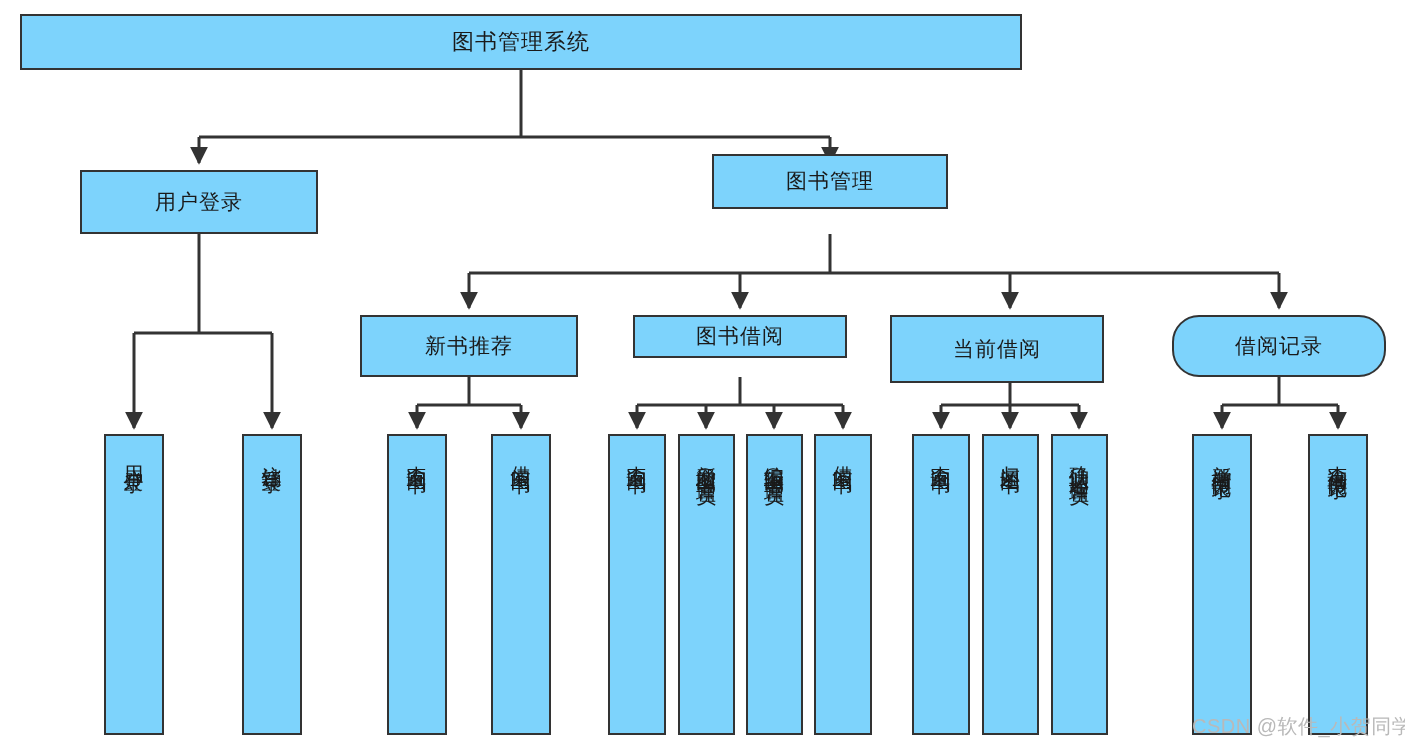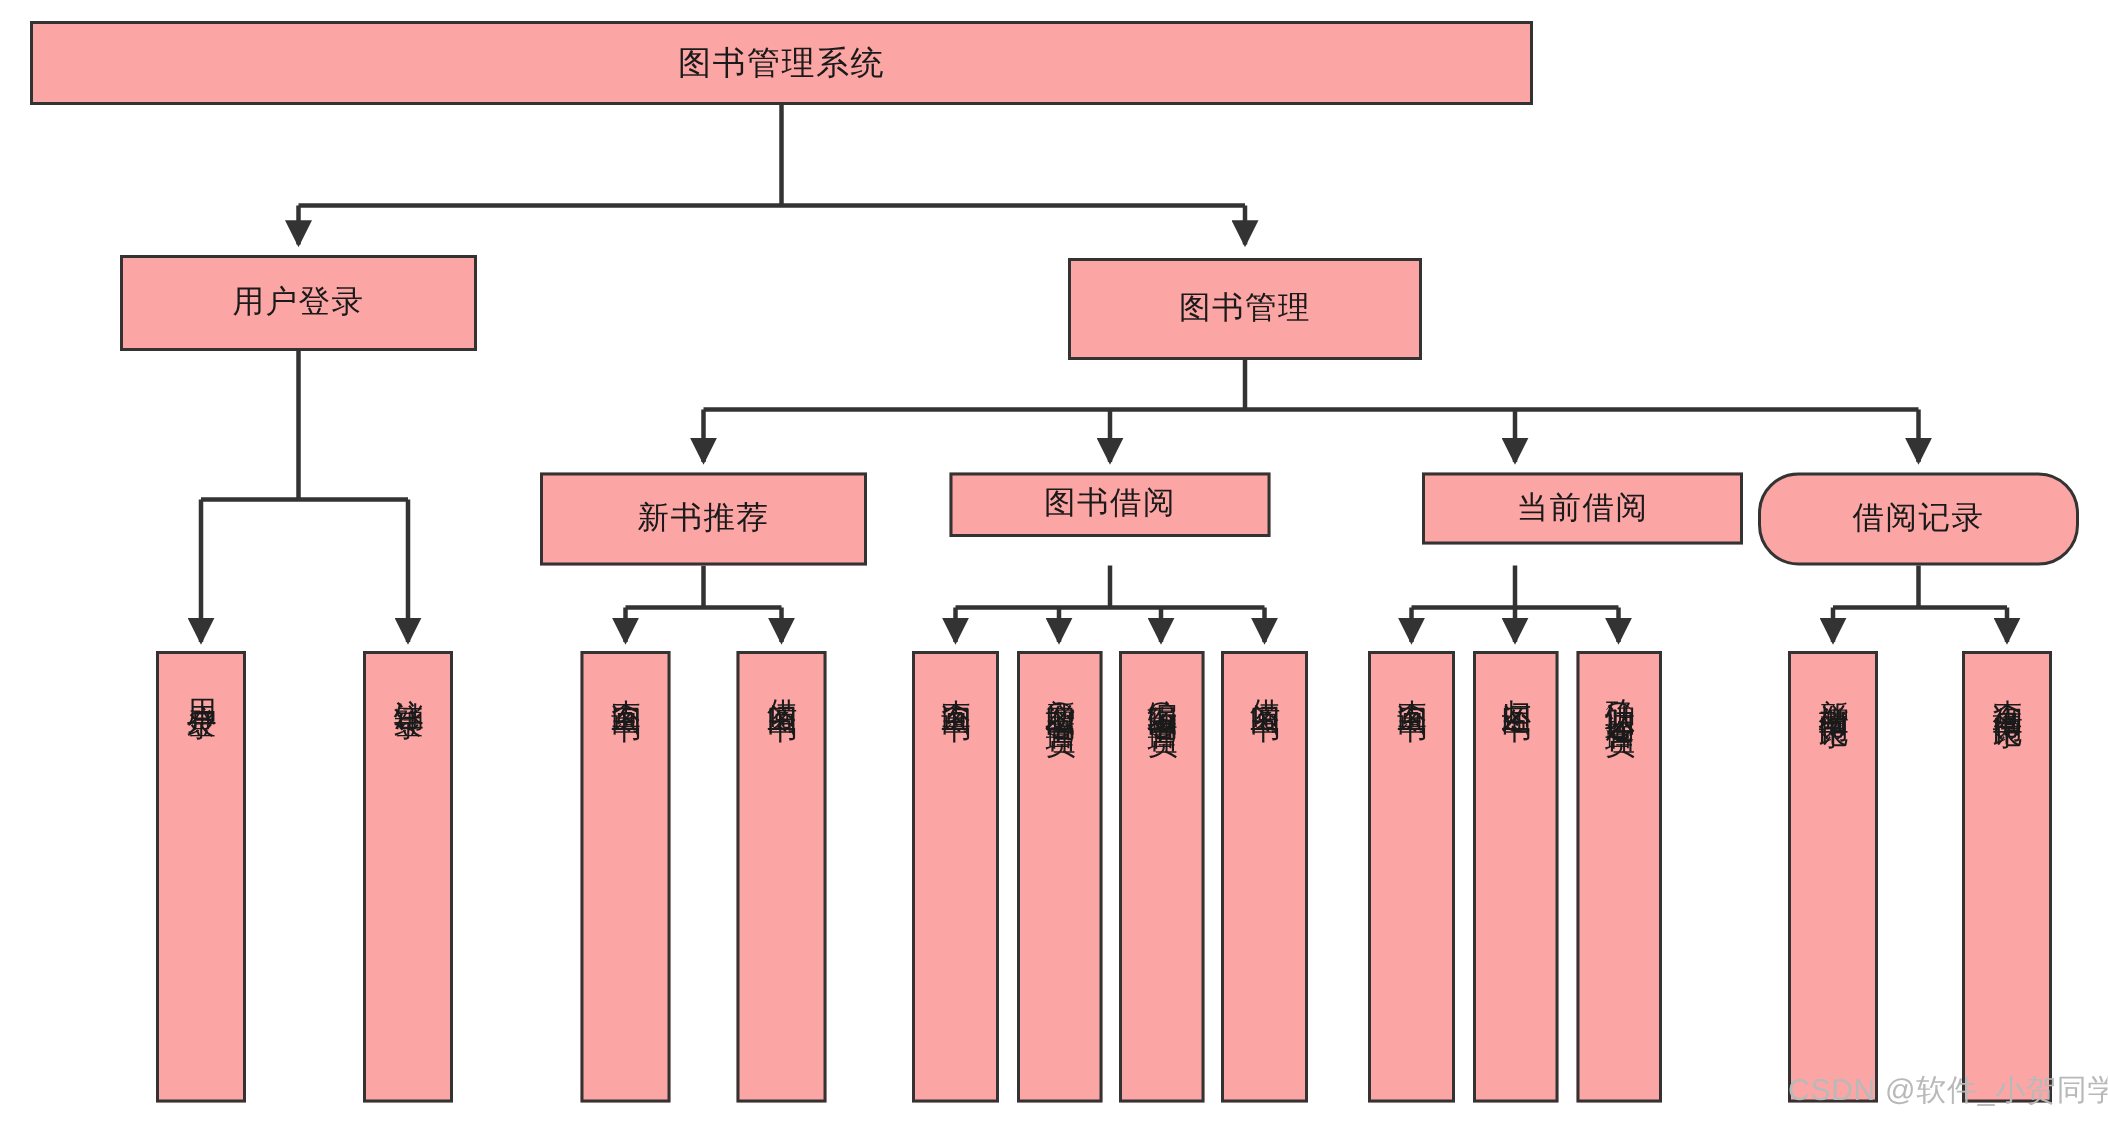--- a/index.html
+++ b/index.html
@@ -24,26 +24,27 @@
     position: absolute;
     left: 0;
     top: 0;
     width: 1405px;
     height: 747px;
     pointer-events: none;
   }
   .node {
     position: absolute;
     box-sizing: border-box;
-    background: #fca5a5;
+    background: #7dd3fc;
     border: 2px solid #333333;
     display: flex;
     align-items: center;
     justify-content: center;
     overflow: hidden;
+    font-family: Liberation Serif, serif;
   }
   .node .label {
     color: #1a1a1a;
     font-size: 21px;
     line-height: 1.25;
     letter-spacing: 1px;
     white-space: nowrap;
     text-align: center;
   }
   .node.vertical .label {
@@ -126,31 +127,31 @@
     </g>
   </svg>
 
   <div class="node root" style="left:20px; top:14px; width:1002px; height:56px;">
     <span class="label">图书管理系统</span>
   </div>
 
   <div class="node" style="left:80px; top:170px; width:238px; height:64px;">
     <span class="label">用户登录</span>
   </div>
-  <div class="node" style="left:712px; top:172px; width:236px; height:68px;">
+  <div class="node" style="left:712px; top:154px; width:236px; height:55px;">
     <span class="label">图书管理</span>
   </div>
 
   <div class="node" style="left:360px; top:315px; width:218px; height:62px;align-items:center;">
     <span class="label">新书推荐</span>
   </div>
   <div class="node" style="left:633px; top:315px; width:214px; height:43px;">
     <span class="label">图书借阅</span>
   </div>
-  <div class="node" style="left:948px; top:315px; width:214px; height:48px;">
+  <div class="node" style="left:890px; top:315px; width:214px; height:68px;">
     <span class="label">当前借阅</span>
   </div>
   <div class="node" style="left:1172px; top:315px; width:214px; height:62px;border-radius:27px;">
     <span class="label">借阅记录</span>
   </div>
 
   <div class="node vertical" style="left:104px; top:434px; width:60px; height:301px;">
     <span class="label">用户登录</span>
   </div>
   <div class="node vertical" style="left:242px; top:434px; width:60px; height:301px;">

